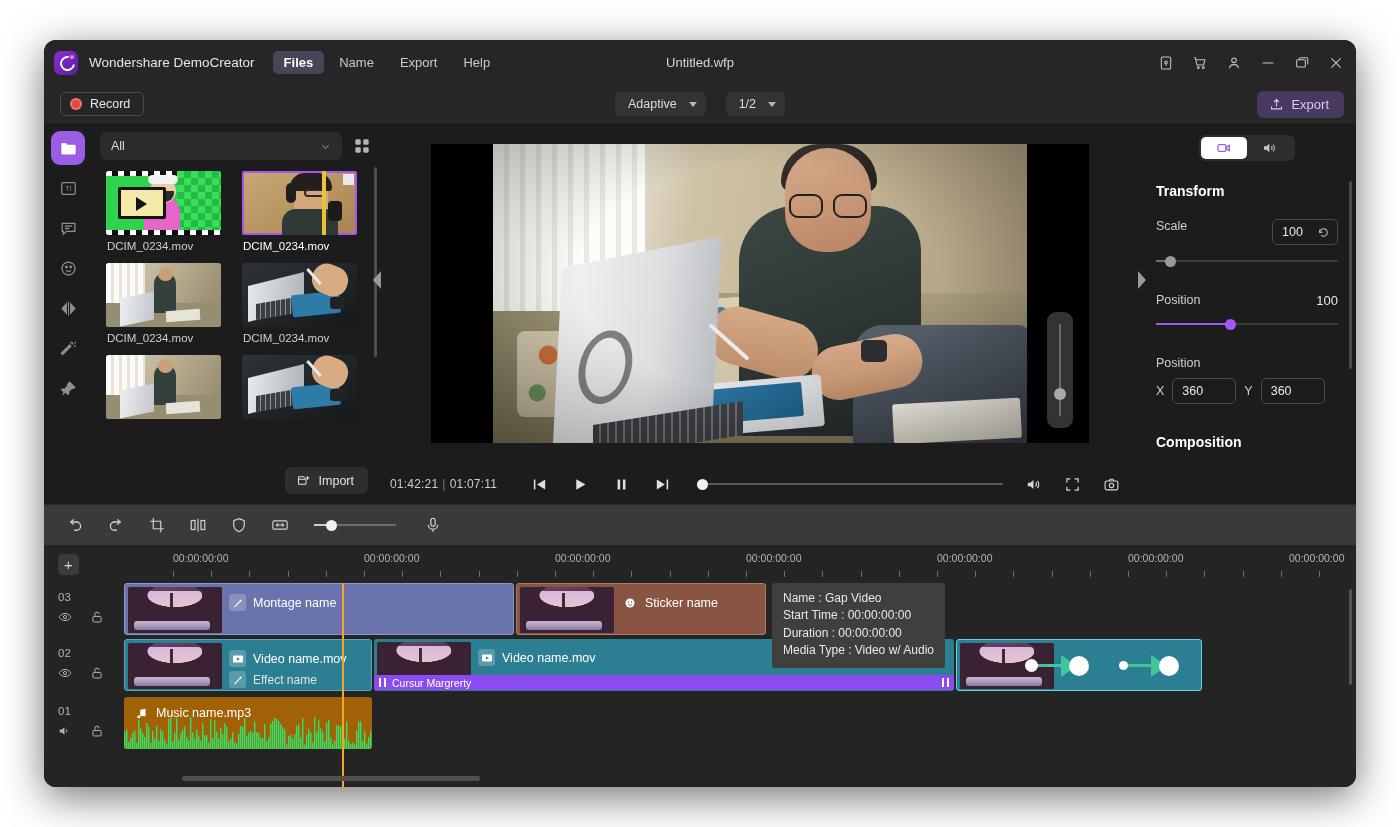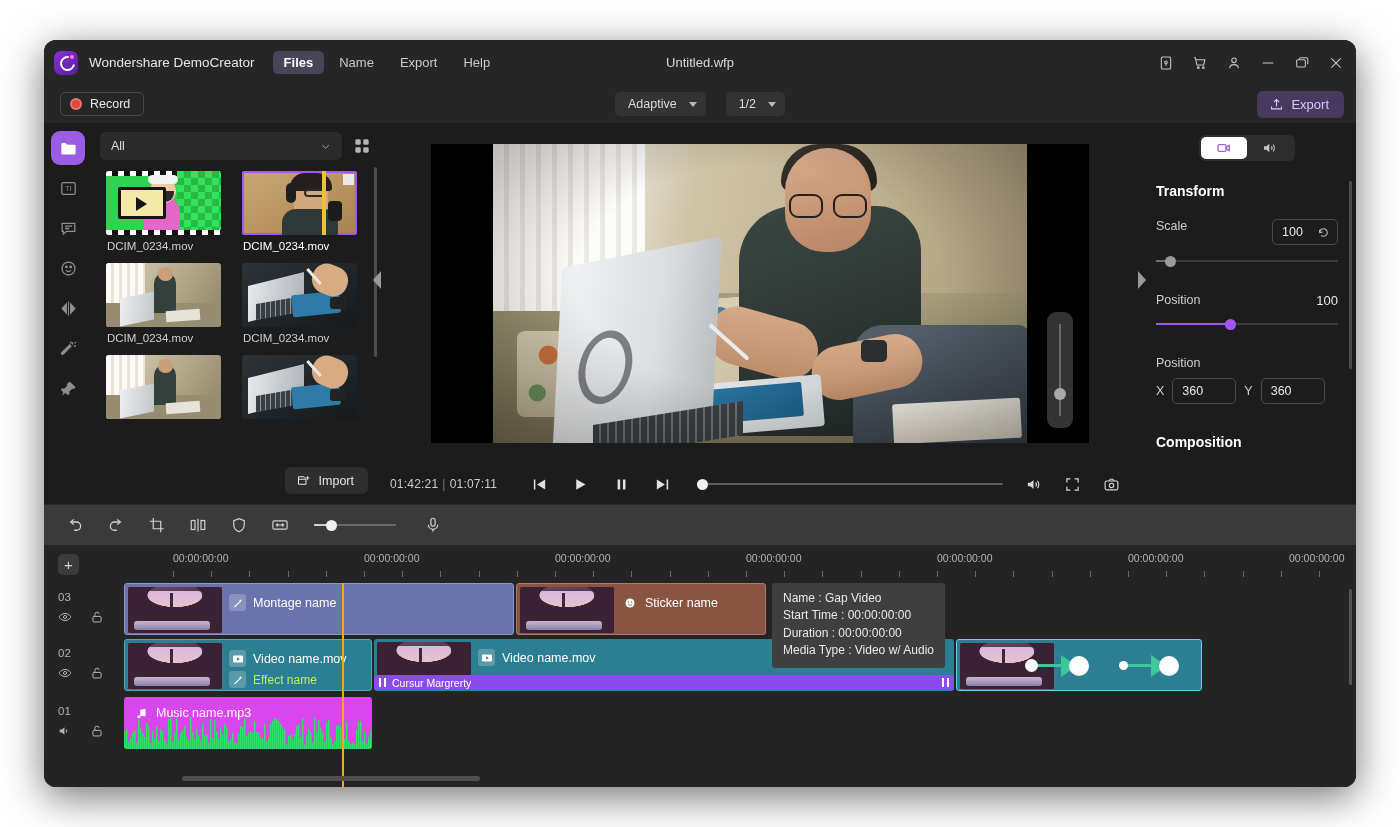--- a/index.html
+++ b/index.html
@@ -335,31 +335,31 @@
   }
   .ct-sky { position:absolute; left:12px; top:4px; width:62px; height:24px; border-radius:4px;
     background: linear-gradient(180deg,#d8b8e0,#f0c9c0); }
   .ct-arch { position:absolute; left:0; top:0; width:100%; height:100%;
     background: radial-gradient(ellipse 48% 42% at 50% 18%, transparent 60%, #3a2234 62%); }
   .ct-fig { position:absolute; left:42px; top:6px; width:3px; height:22px; background:#3a2a38; }
   .ct-water { position:absolute; left:6px; bottom:3px; width:76px; height:9px; border-radius:3px;
     background: linear-gradient(180deg,#c9b7d6,#8b7fa4); }
 
   .clip-label { position: absolute; left: 104px; top: 10px; display: flex; align-items: center; gap: 7px; color: #ffffff; font-size: 12.5px; white-space: nowrap; }
-  .clip-label2 { position: absolute; left: 104px; top: 31px; display: flex; align-items: center; gap: 7px; color: #bef264; font-size: 12px; white-space: nowrap; }
+  .clip-label2 { position: absolute; left: 104px; top: 31px; display: flex; align-items: center; gap: 7px; color: #e5e5e5; font-size: 12px; white-space: nowrap; }
   .lbl-ico { width: 17px; height: 17px; border-radius: 3px; display: flex; align-items: center; justify-content: center; flex: 0 0 auto; }
   .lbl-ico.wand { background: rgba(255,255,255,.22); }
   .lbl-ico svg { width: 12px; height: 12px; display: block; color: #fff; }
 
   .clip.montage { background: #6a73ab; border: 1px solid #8d95c9; }
   .clip.sticker { background: #8a5442; border: 1px solid #b07b63; }
   .clip.video { background: #2c7e92; border: 1px solid #58a7b6; }
   .clip.video2 { background: #2c7e92; }
   .clip.selected { border: 1.5px solid #63d3e8; }
-  .clip.music { background: #d946ef; }
+  .clip.music { background: #a16207; }
 
   .cursor-bar {
     position: absolute; height: 15px; background: #8a4bf0; border-radius: 2px;
     display: flex; align-items: center; justify-content: space-between; padding: 0 5px;
     color: #fff; font-size: 10.5px;
   }
   .pausebars { display:inline-block; width:7px; height:9px;
     background: linear-gradient(90deg,#fff 0 2px, transparent 2px 5px, #fff 5px 7px); }
 
   .wave { position: absolute; left: 0; bottom: 0; width: 100%; height: 36px; overflow: hidden; }

